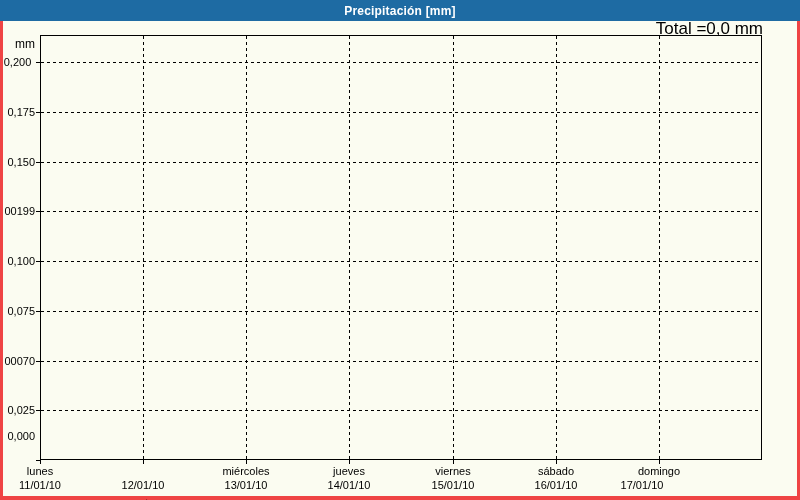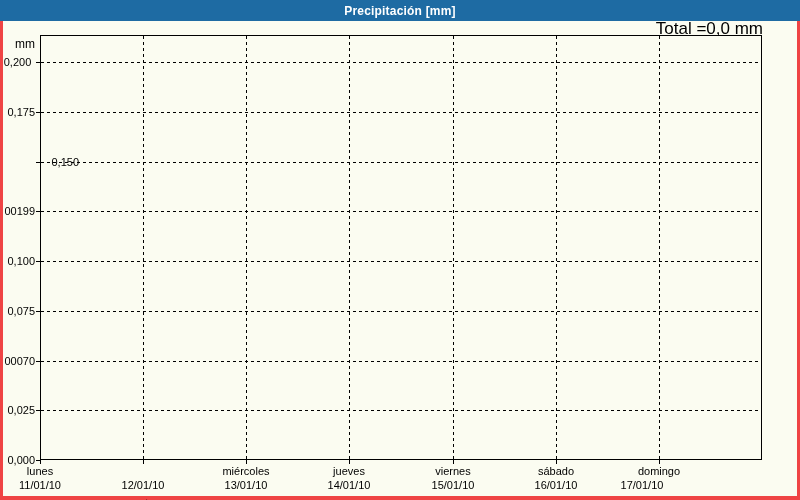--- a/index.html
+++ b/index.html
@@ -92,39 +92,39 @@
 <div class="window">
   <div class="titlebar">
     <span>Precipitación [mm]</span>
   </div>
   <div class="content"></div>
   <div class="total">Total =0,0 mm</div>
   <div class="unit">mm</div>
   <div class="plot"></div>
   <div class="overlay">
       <div class="ytick" style="left: 36px; top: 460px;"></div>
-      <div class="ylab" style="top: 453px;">0,000</div>
+      <div class="ylab" style="top: 429px;">0,000</div>
       <div class="hgrid" style="left: 41px; top: 410px; width: 720px;"></div>
       <div class="ytick" style="left: 36px; top: 410px;"></div>
       <div class="ylab" style="top: 403px;">0,025</div>
       <div class="hgrid" style="left: 41px; top: 361px; width: 720px;"></div>
       <div class="ytick" style="left: 36px; top: 361px;"></div>
       <div class="ylab" style="top: 354px;">00070</div>
       <div class="hgrid" style="left: 41px; top: 311px; width: 720px;"></div>
       <div class="ytick" style="left: 36px; top: 311px;"></div>
       <div class="ylab" style="top: 304px;">0,075</div>
       <div class="hgrid" style="left: 41px; top: 261px; width: 720px;"></div>
       <div class="ytick" style="left: 36px; top: 261px;"></div>
       <div class="ylab" style="top: 254px;">0,100</div>
       <div class="hgrid" style="left: 41px; top: 211px; width: 720px;"></div>
       <div class="ytick" style="left: 36px; top: 211px;"></div>
       <div class="ylab" style="top: 204px;">00199</div>
       <div class="hgrid" style="left: 41px; top: 162px; width: 720px;"></div>
       <div class="ytick" style="left: 36px; top: 162px;"></div>
-      <div class="ylab" style="top: 155px; margin-left: 44px;">0,150</div>
+      <div class="ylab" style="top: 155px;">0,150</div>
       <div class="hgrid" style="left: 41px; top: 112px; width: 720px;"></div>
       <div class="ytick" style="left: 36px; top: 112px;"></div>
       <div class="ylab" style="top: 105px;">0,175</div>
       <div class="hgrid" style="left: 41px; top: 62px; width: 720px;"></div>
       <div class="ytick" style="left: 36px; top: 62px;"></div>
       <div class="ylab" style="top: 55px; text-align: center;">0,200</div>
       <div class="xtick" style="left: 40px; top: 460px;"></div>
       <div class="xday" style="left: -20px; top: 465px;">lunes</div>
       <div class="xdate" style="left: -20px; top: 479px;">11/01/10</div>
       <div class="vgrid" style="left: 143px; top: 36px; height: 423px;"></div>

